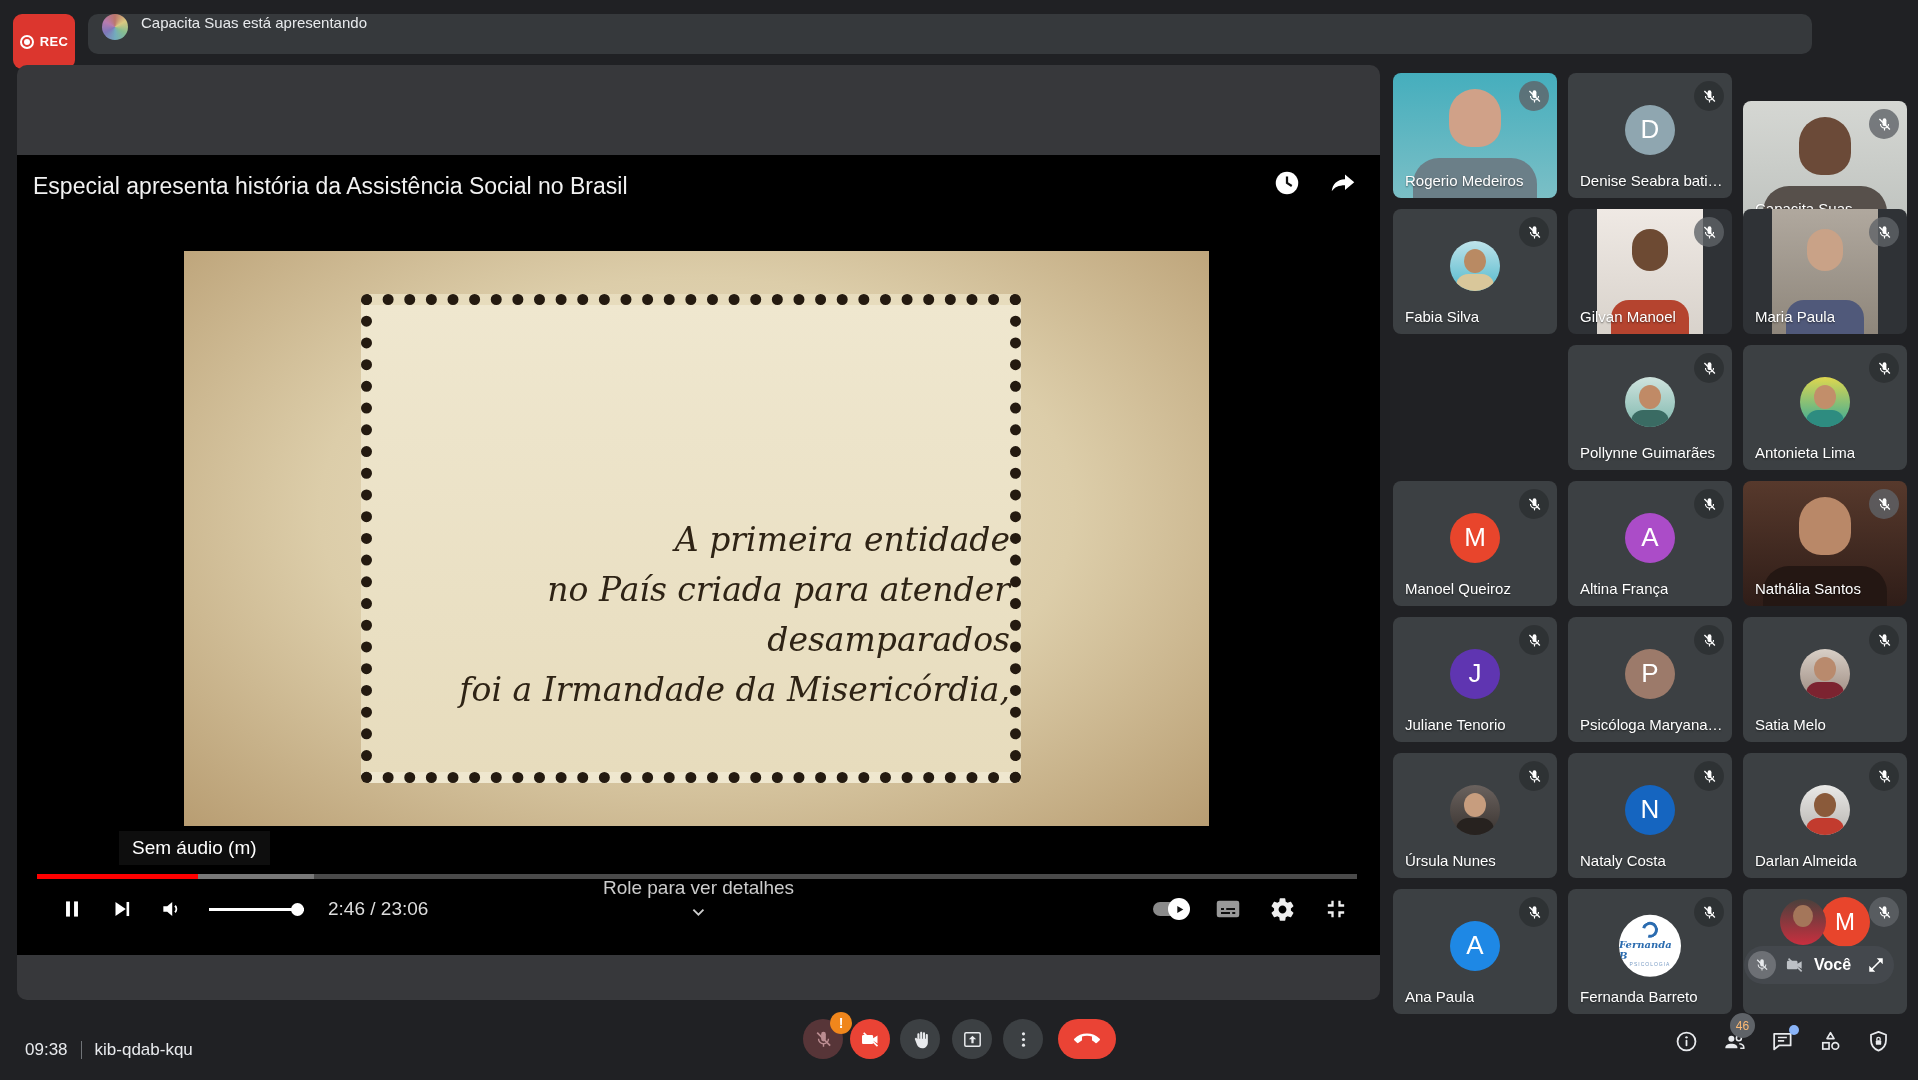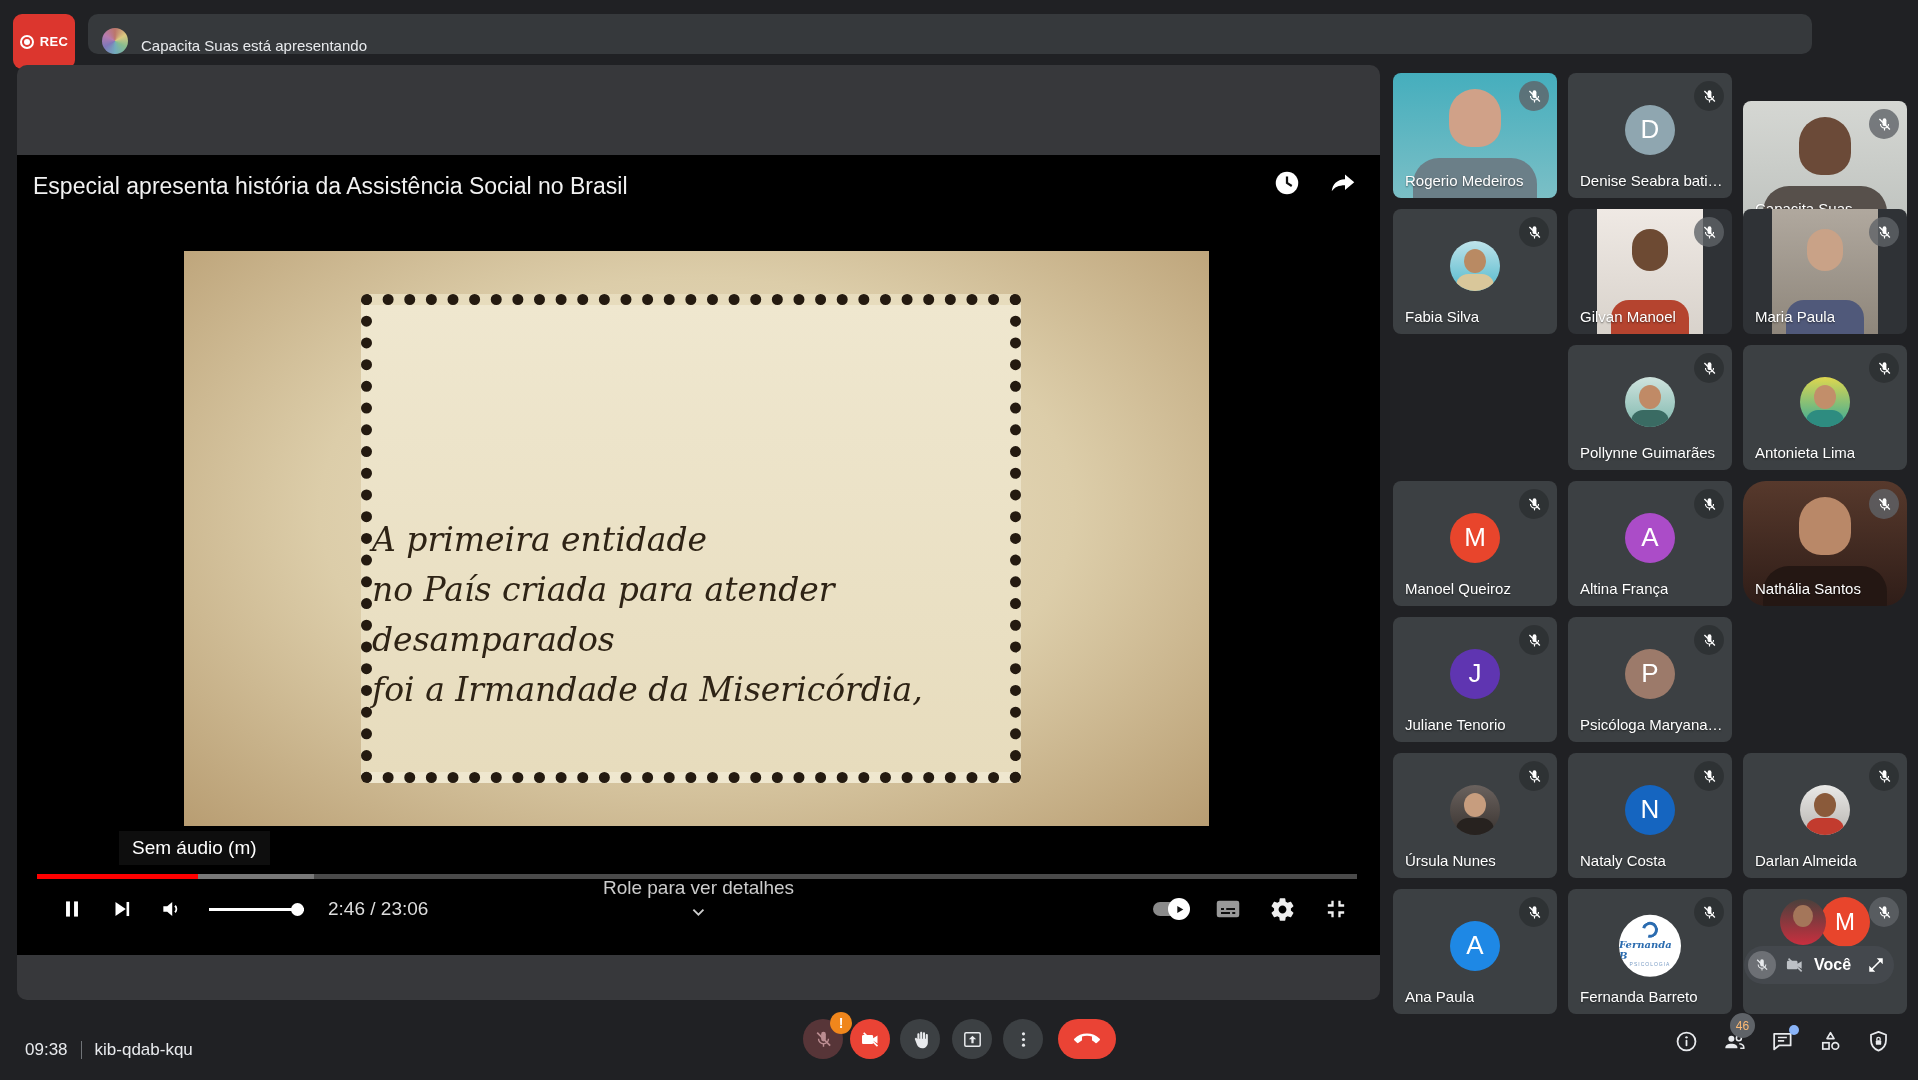--- a/index.html
+++ b/index.html
@@ -9,42 +9,42 @@
 
   
   .topbar { position:absolute; left:0; top:0; width:1918px; height:64px; }
   .rec-badge { position:absolute; left:13px; top:14px; width:62px; height:55px; border-radius:9px;
     background:#dc362e; display:flex; align-items:center; justify-content:center; gap:6px; }
   .rec-ring { width:14px; height:14px; border:2px solid #fff; border-radius:50%;
     display:flex; align-items:center; justify-content:center; }
   .rec-ring i { width:6px; height:6px; background:#fff; border-radius:50%; display:block; }
   .rec-text { font-size:13px; font-weight:700; color:#fff; letter-spacing:.3px; }
   .present-pill { position:absolute; left:88px; top:14px; width:1724px; height:40px; border-radius:10px;
-    background:#36393c; display:flex; align-items:flex-end; padding-left:14px; gap:13px; }
+    background:#36393c; display:flex; align-items:flex-start; padding-left:14px; gap:13px; }
   .present-avatar { width:26px; height:26px; border-radius:50%;
     background:conic-gradient(#c96a5c,#d8c05e,#6fba7c,#5aa7c0,#7a6fc9,#c06fb4,#c96a5c);
     filter:saturate(.7) brightness(1.05); }
   .present-text { font-size:15px; font-weight:500; color:#e8eaed; }
 
   
   .screenshare { position:absolute; left:17px; top:65px; width:1363px; height:935px;
     background:#37383b; border-radius:10px; overflow:hidden; }
   .yt-player { position:absolute; left:0; top:90px; width:1363px; height:800px; background:#000; }
   .yt-title { position:absolute; left:16px; top:18px; font-size:23px; font-weight:500; color:#f1f1f1; }
   .yt-topbtn { position:absolute; top:13px; width:30px; height:30px; color:#fff; }
   .yt-topbtn svg { width:30px; height:30px; }
   .btn-clock { left:1255px; } .btn-share { left:1311px; }
 
   
   .paper { position:absolute; left:167px; top:96px; width:1025px; height:575px;
     background:radial-gradient(ellipse at 50% 45%, #eee4cb 0%, #dccda9 52%, #b89d72 100%); }
   .paper-frame { position:absolute; left:177px; top:43px; width:660px; height:489px;
     border:11px dotted #241a10; border-radius:6px;
     background:linear-gradient(180deg,#efe7cf 0%, #e7dcbd 100%);
-    padding-top:210px; text-align:left; }
+    padding-top:210px; text-align:right; }
   .paper-line { font-family:"DejaVu Serif", serif; font-style:italic; font-size:33px;
     line-height:50px; color:#2e2315; }
 
   .caption { position:absolute; left:102px; top:676px; height:34px; padding:0 13px;
     background:rgba(17,17,17,.85); color:#fff; font-size:19px; line-height:34px; font-weight:500; }
 
   .progress { position:absolute; left:20px; right:23px; top:719px; height:5px; background:#4a4a4a; }
   .progress .buffer { position:absolute; left:0; top:0; height:5px; background:#787878; }
   .progress .played { position:absolute; left:0; top:0; height:5px; background:#f00; }
 
@@ -438,21 +438,21 @@
     </div>
     <div class="tile tile-letter" style="left: 175px; top: 408px;">
       <div class="avatar letter" style="background: rgb(171, 76, 200);">A</div>
       <div class="tile-mic">
         <svg class="ic">
           <use href="#i-mic-off"></use>
         </svg>
       </div>
       <div class="tile-name">Altina França</div>
     </div>
-    <div class="tile tile-video" style="left: 350px; top: 408px; background: linear-gradient(rgb(87, 57, 44) 0%, rgb(47, 29, 24) 100%); border-radius: 23px;">
+    <div class="tile tile-video" style="left: 350px; top: 408px; background: linear-gradient(rgb(87, 57, 44) 0%, rgb(47, 29, 24) 100%);">
       <div class="v-head" style="background: rgb(185, 136, 104);"></div>
       <div class="v-torso" style="background: rgb(36, 23, 19);"></div>
       <div class="tile-mic on-video">
         <svg class="ic">
           <use href="#i-mic-off"></use>
         </svg>
       </div>
       <div class="tile-name">Nathália Santos</div>
     </div>
     <div class="tile tile-letter" style="left: 0px; top: 544px;">
@@ -465,20 +465,32 @@
       <div class="tile-name">Juliane Tenorio</div>
     </div>
     <div class="tile tile-letter" style="left: 175px; top: 544px;">
       <div class="avatar letter" style="background: rgb(156, 122, 106);">P</div>
       <div class="tile-mic">
         <svg class="ic">
           <use href="#i-mic-off"></use>
         </svg>
       </div>
       <div class="tile-name">Psicóloga Maryana…</div>
+    </div>
+    <div class="tile tile-photo" style="left: 350px; top: 544px;">
+      <div class="avatar photo" style="background: linear-gradient(rgb(216, 207, 198), rgb(156, 138, 128));">
+        <div class="p-face" style="background: rgb(185, 138, 109);"></div>
+        <div class="p-shirt" style="background: rgb(124, 35, 48);"></div>
+      </div>
+      <div class="tile-mic">
+        <svg class="ic">
+          <use href="#i-mic-off"></use>
+        </svg>
+      </div>
+      <div class="tile-name">Satia Melo</div>
     </div>
     <div class="tile tile-photo" style="left: 0px; top: 680px;">
       <div class="avatar photo" style="background: linear-gradient(rgb(106, 98, 94), rgb(58, 52, 49));">
         <div class="p-face" style="background: rgb(199, 157, 126);"></div>
         <div class="p-shirt" style="background: rgb(39, 34, 31);"></div>
       </div>
       <div class="tile-mic">
         <svg class="ic">
           <use href="#i-mic-off"></use>
         </svg>

